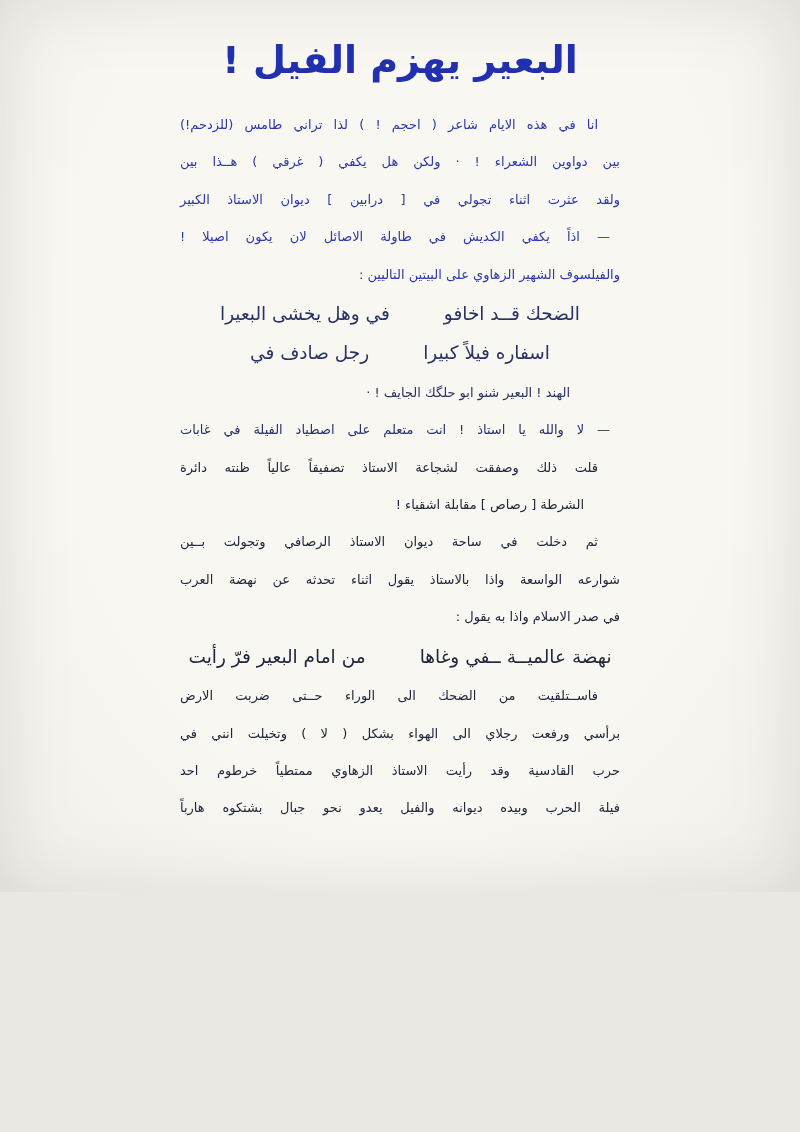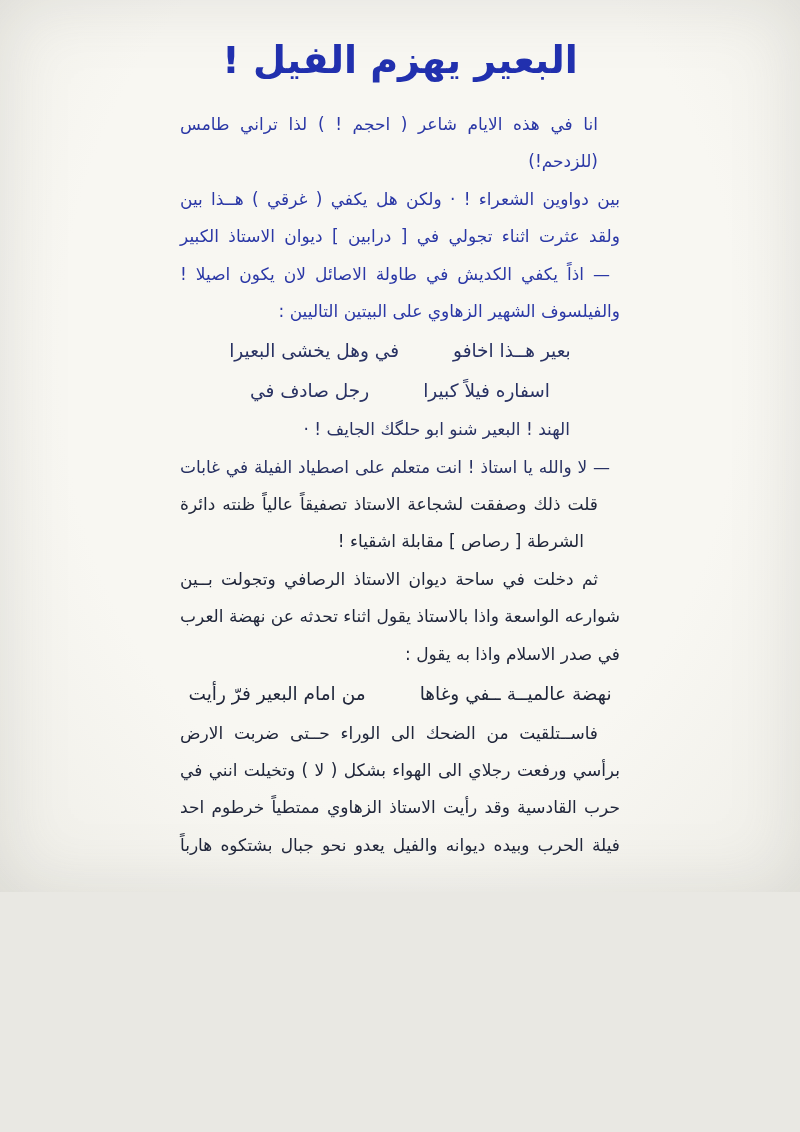--- a/index.html
+++ b/index.html
@@ -13,21 +13,21 @@
     overflow:hidden;
     font-family:"DejaVu Sans",sans-serif;
     direction:rtl;
   }
   .content{position:absolute;top:38px;right:180px;width:440px;}
   .title{
     margin:0 0 24px 0;
     font-size:38px;font-weight:bold;
     text-align:center;letter-spacing:.5px;
   }
-  .ln{margin:0;font-size:17px;line-height:37.4px;text-align:right;}
+  .ln{margin:0;font-size:13px;line-height:37.4px;text-align:right;}
   .j{text-align:justify;text-align-last:justify;}
   .ind{padding-right:22px;}
   .ind-s{padding-right:10px;}
   .pr-36{padding-right:36px;}
   .pr-50{padding-right:50px;}
   .verse{
     display:flex;justify-content:center;gap:54px;
     font-size:18.5px;line-height:37.4px;margin:2px 0;
   }
   .verse .hemi{white-space:nowrap;}
@@ -46,21 +46,21 @@
 
     <p class="ln j ind ink-blue">انا في هذه الايام شاعر ( احجم ! ) لذا تراني طامس (للزدحم!)</p>
     <p class="ln j ink-blue">بين دواوين الشعراء ! · ولكن هل يكفي ( غرقي ) هــذا بين</p>
 
     <p class="ln j ink-blue">ولقد عثرت اثناء تجولي في [ درابين ] ديوان الاستاذ الكبير</p>
 
     <p class="ln j ind-s ink-blue">— اذاً يكفي الكديش في طاولة الاصائل لان يكون اصيلا !</p>
     <p class="ln ink-blue">والفيلسوف الشهير الزهاوي على البيتين التاليين :</p>
 
     <div class="verse ink-mid">
-      <span class="hemi">بعير هــذا اخافو</span>
+      <span class="hemi">الضحك قــد اخافو</span>
       <span class="hemi">في وهل يخشى البعيرا</span>
     </div>
     <div class="verse ink-mid">
       <span class="hemi">اسفاره فيلاً كبيرا</span>
       <span class="hemi">رجل صادف في</span>
     </div>
 
     <p class="ln pr-50 ink-mid">الهند ! البعير شنو ابو حلگك الجايف ! ·</p>
     <p class="ln j ind-s ink-mid">— لا والله يا استاذ ! انت متعلم على اصطياد الفيلة في غابات</p>
 

